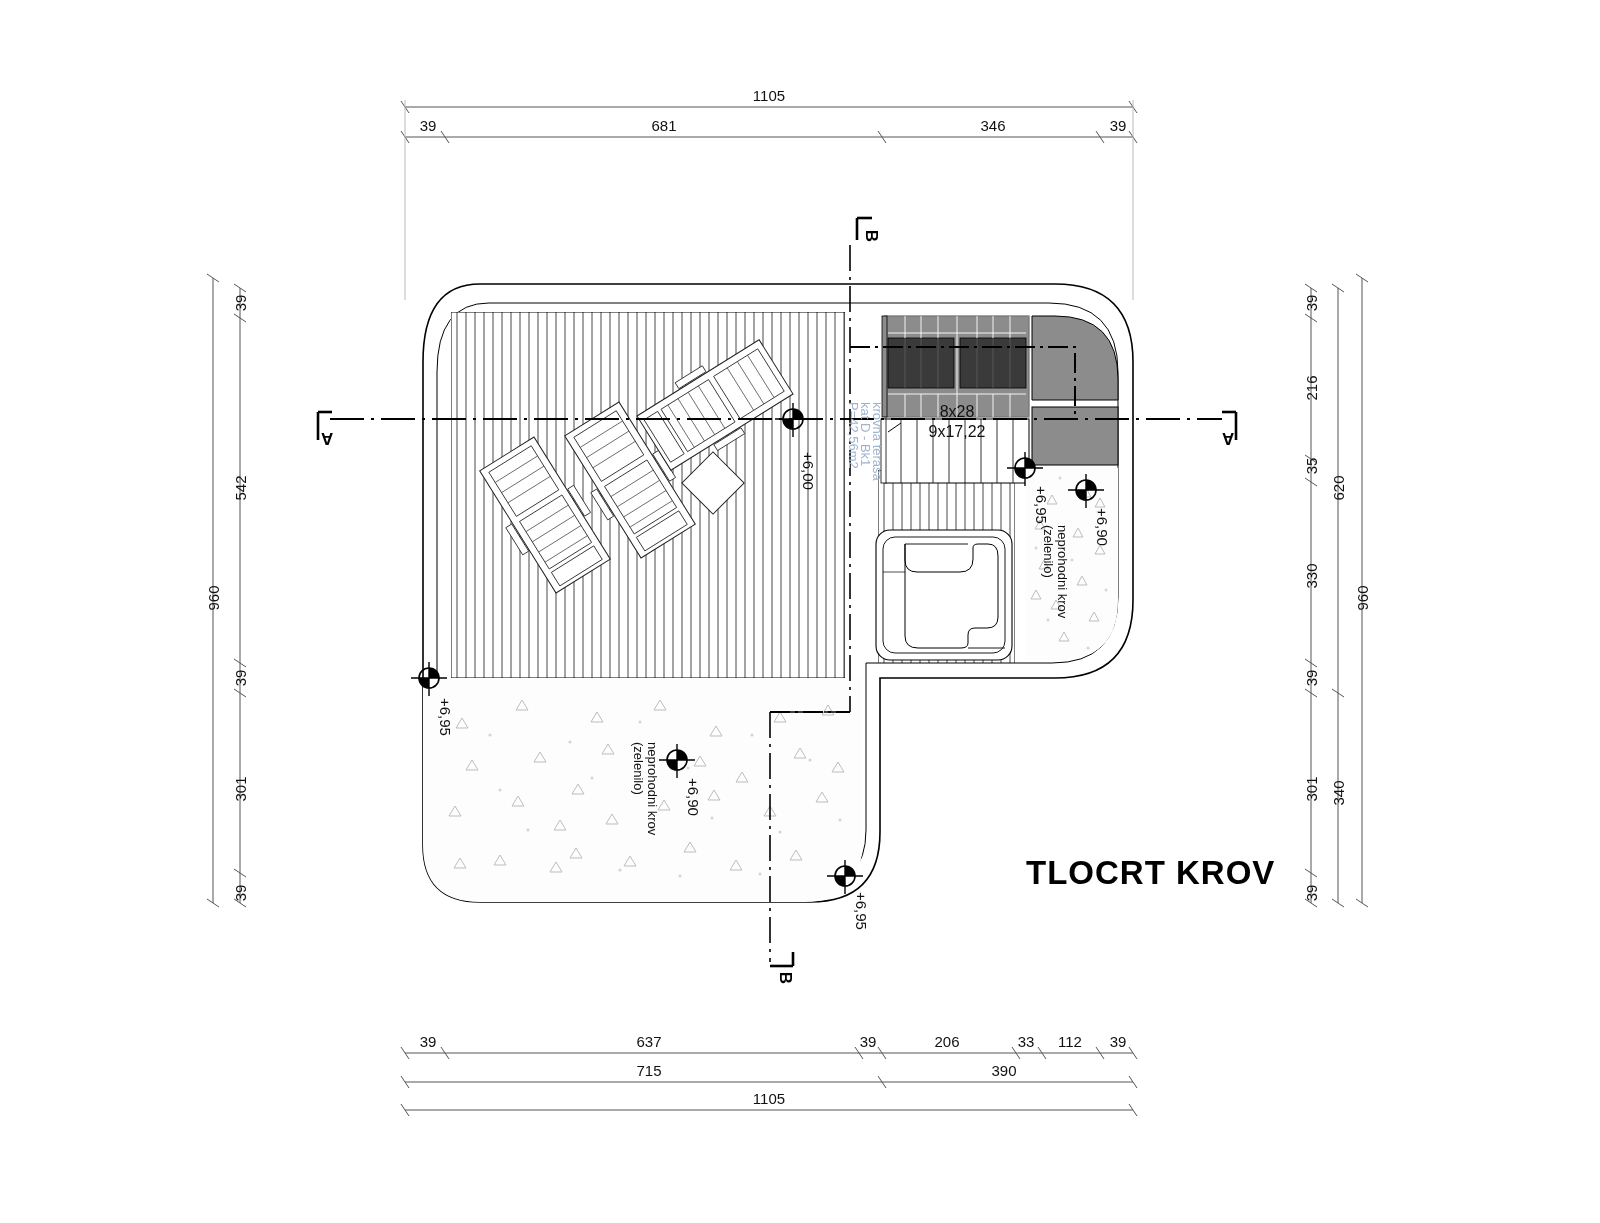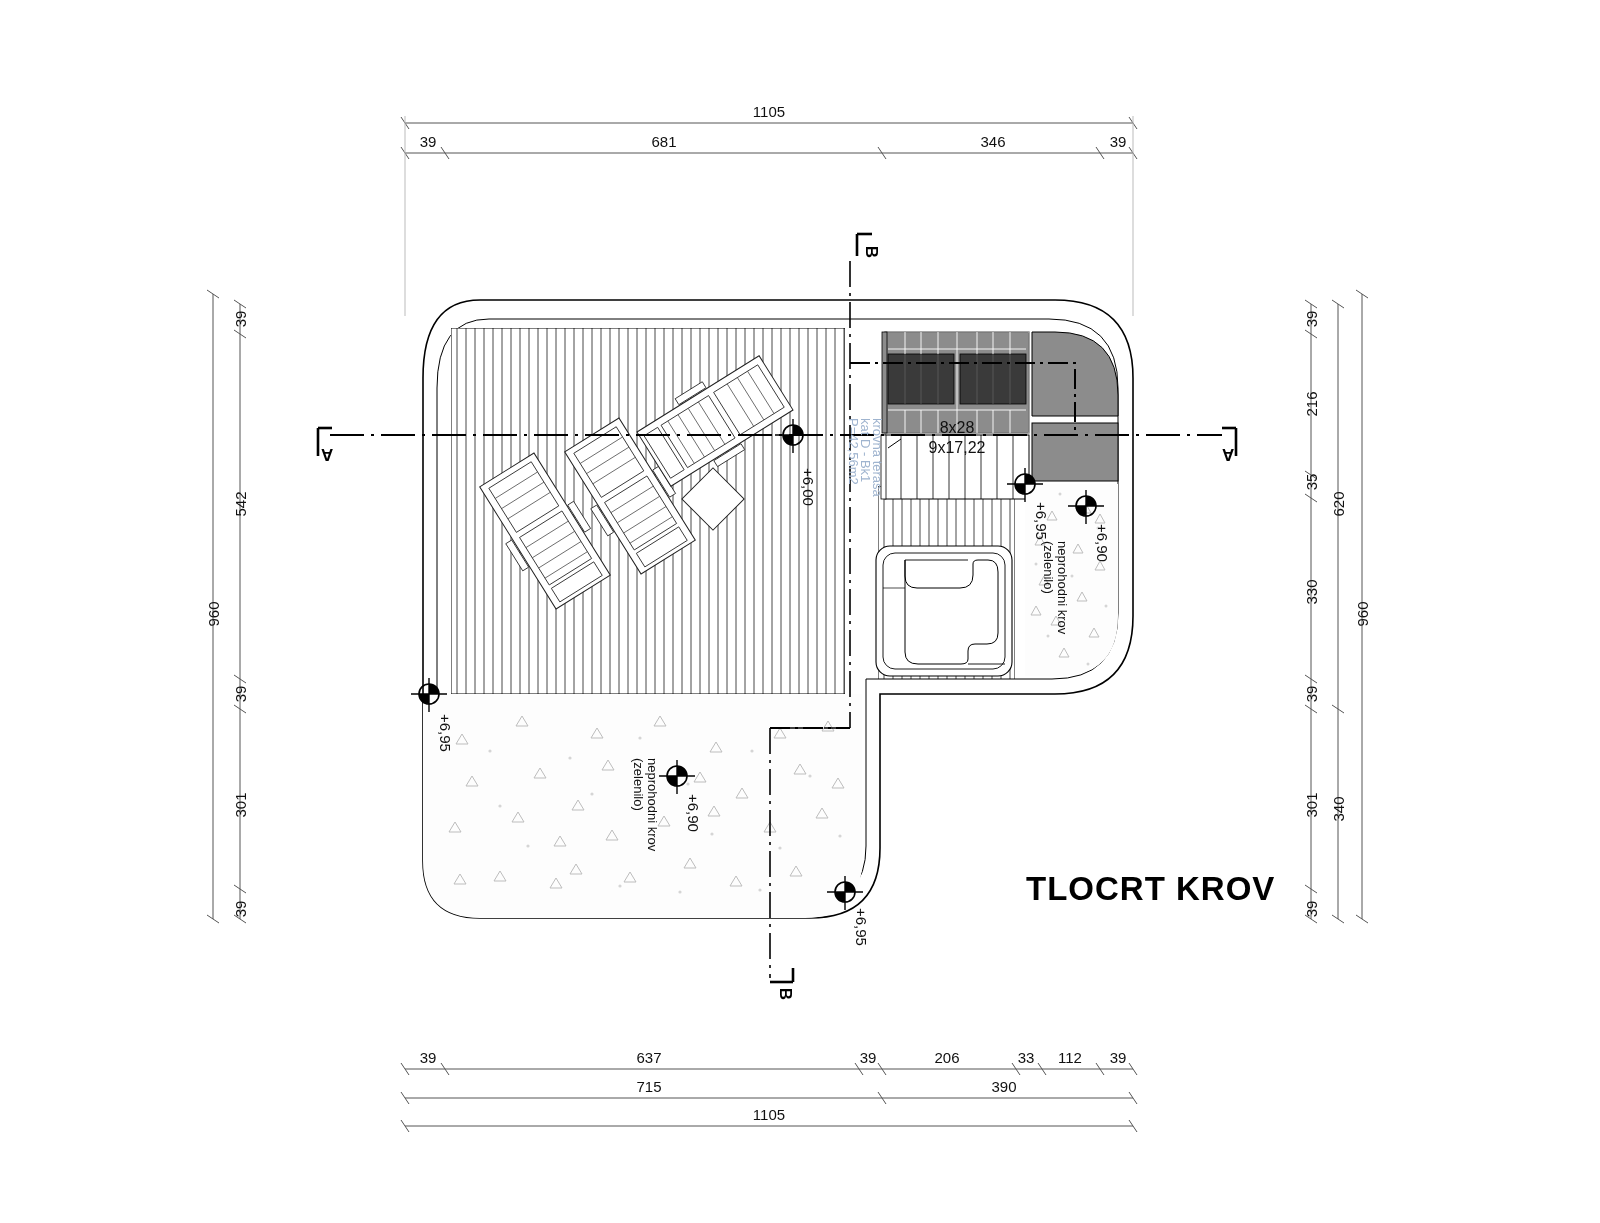--- a/index.html
+++ b/index.html
@@ -1,17 +1,17 @@
 <!DOCTYPE html>
 <html><head>
 <meta charset="utf-8">
 <style>
   html,body{margin:0;padding:0;background:#ffffff;}
   body{width:1600px;height:1223px;position:relative;font-family:"Liberation Sans",sans-serif;overflow:hidden;}
-  #stage{position:absolute;left:0;top:16px;width:1600px;height:1022px;text-decoration:underline;}
+  #stage{position:absolute;left:0;top:0;width:1600px;height:1022px;text-decoration:underline;}
   svg{position:absolute;left:0;top:0;}
   .dimtxt{font-family:"Liberation Sans",sans-serif;font-size:15px;fill:#111;}
   .lvltxt{font-family:"Liberation Sans",sans-serif;font-size:15px;fill:#111;}
   .roomtxt{font-family:"Liberation Sans",sans-serif;font-size:13px;fill:#111;}
   .bluetxt{font-family:"Liberation Sans",sans-serif;font-size:13px;fill:#9fb4cf;}
   .steptxt{font-family:"Liberation Sans",sans-serif;font-size:16px;fill:#111;}
   .secttxt{font-family:"Liberation Sans",sans-serif;font-size:17px;font-weight:bold;fill:#000;}
   .titletxt{font-family:"Liberation Sans",sans-serif;font-size:33px;font-weight:bold;fill:#000;letter-spacing:1px;}
 </style>
 </head>

